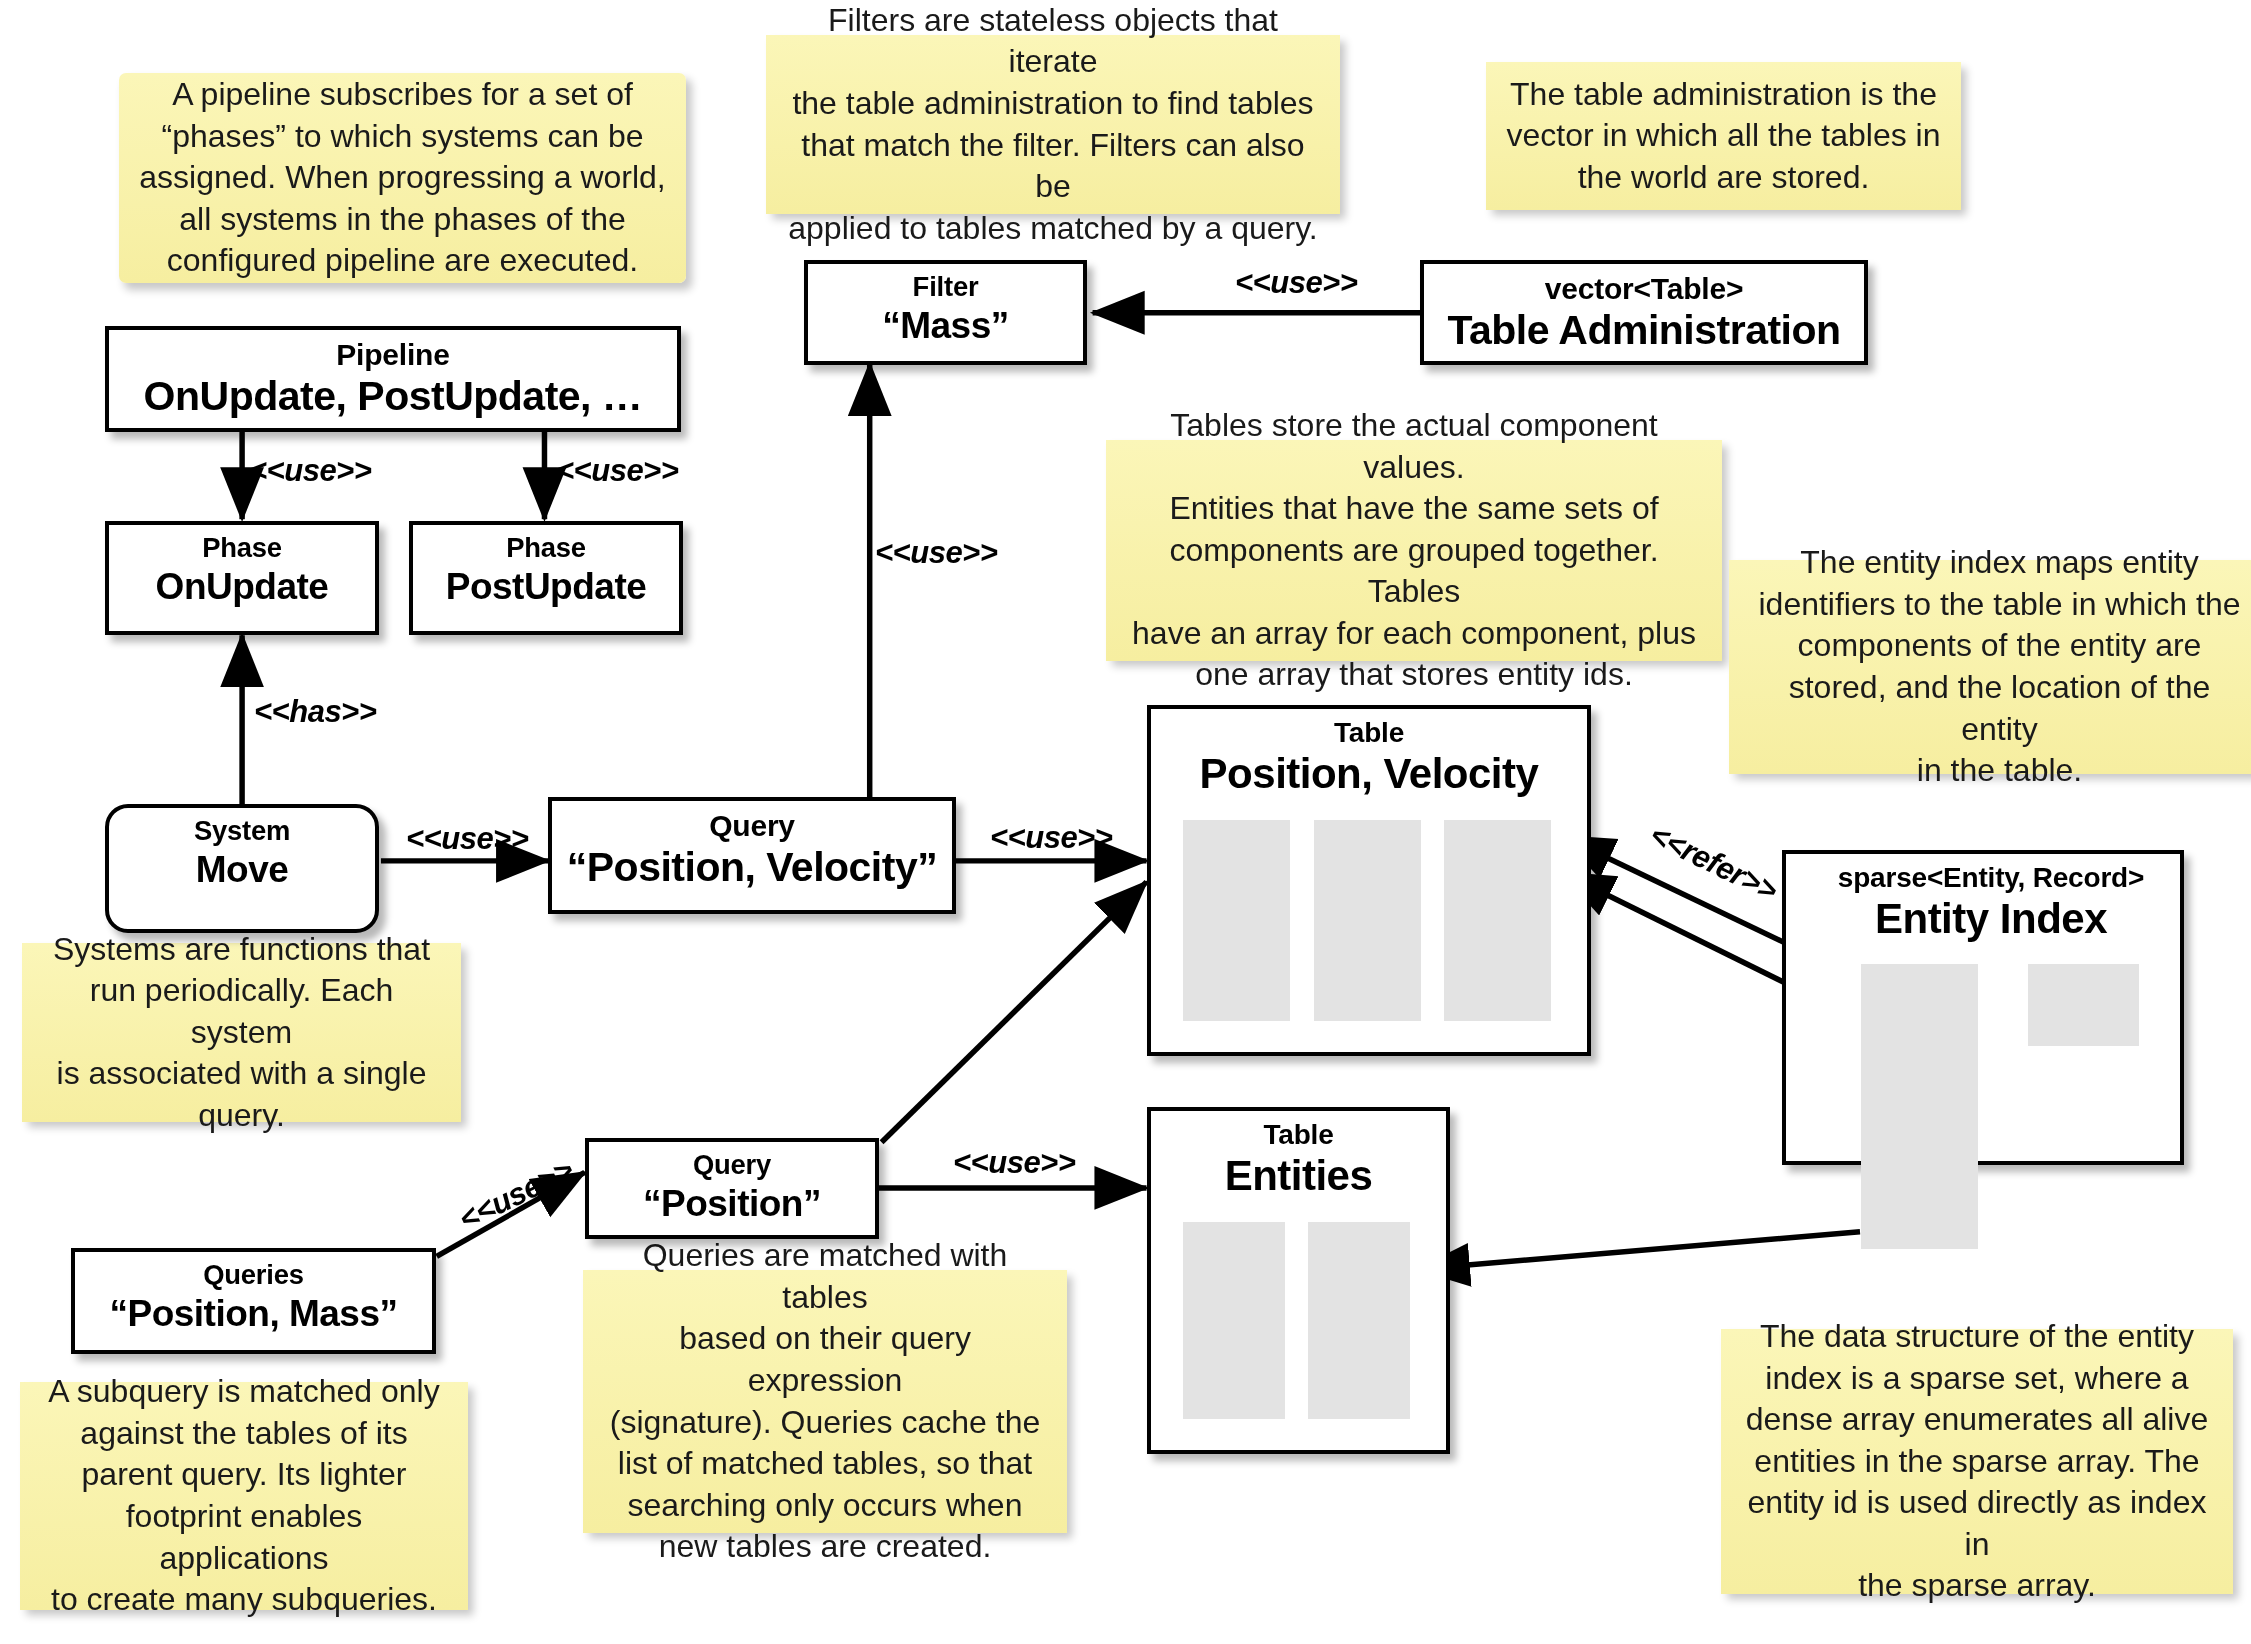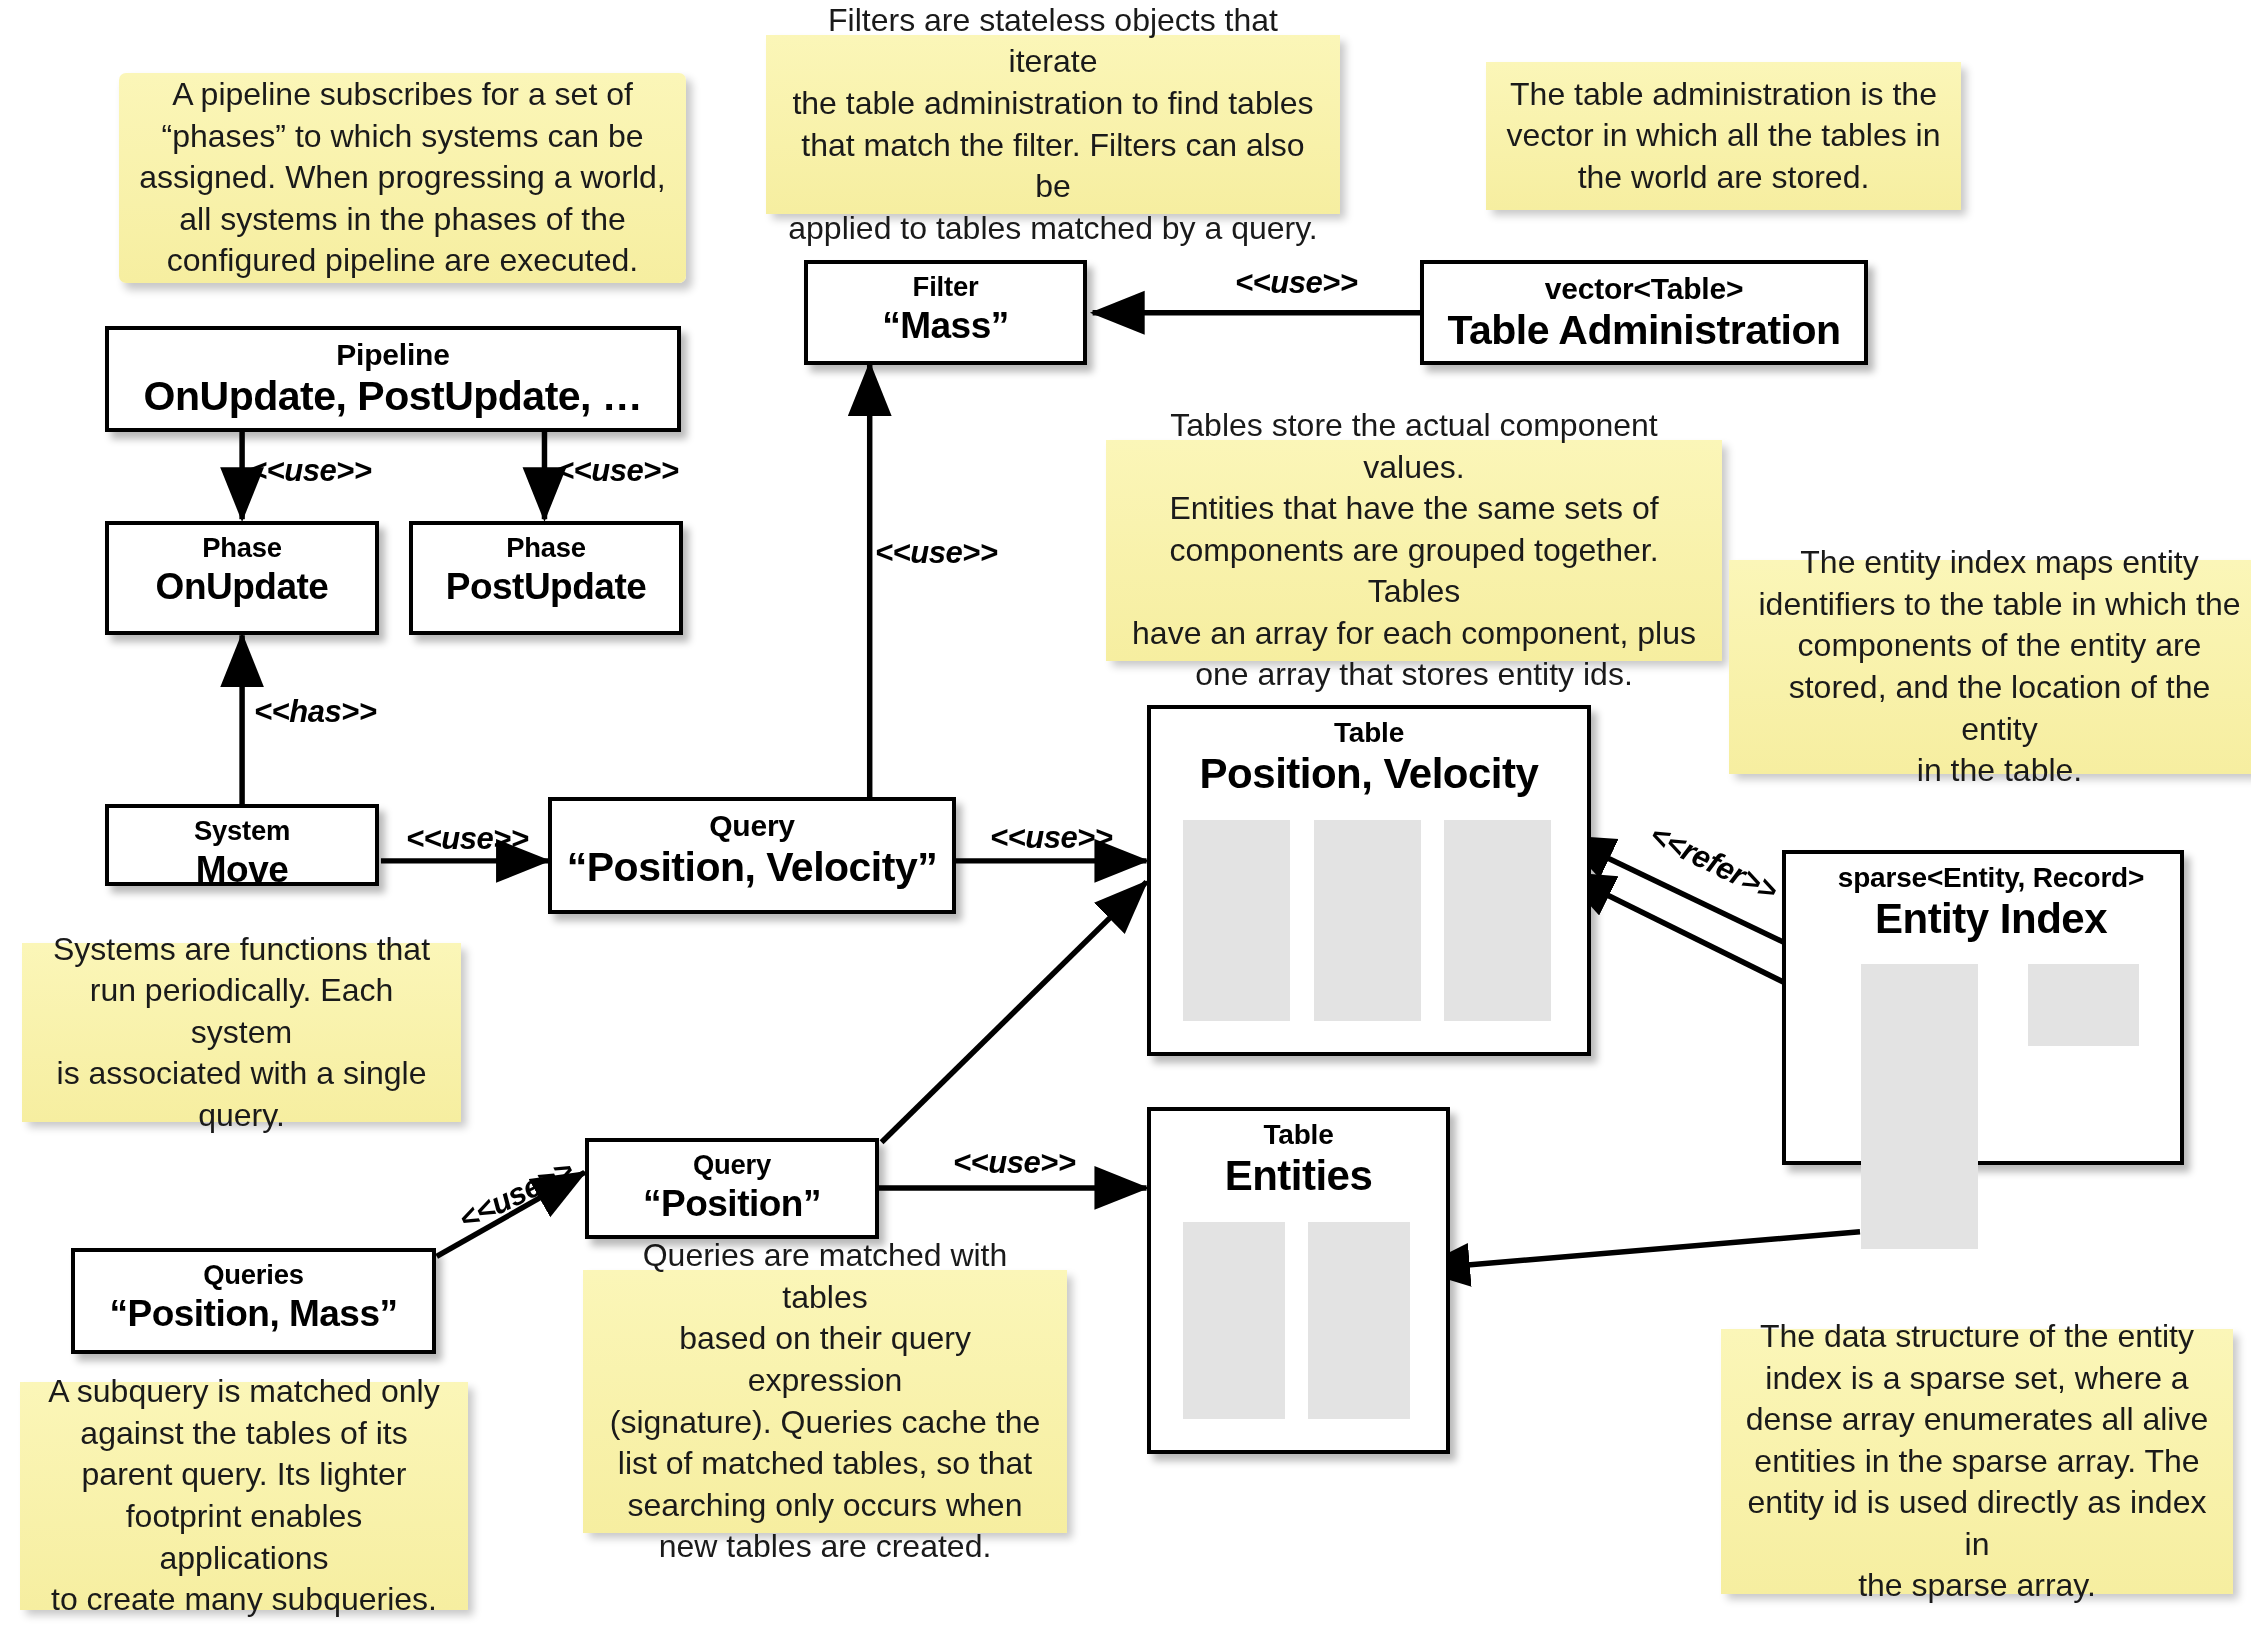--- a/index.html
+++ b/index.html
@@ -242,21 +242,21 @@
   <div class="box small" style="left:105px; top:521px; width:274px; height:114px;">
     <div class="stereo">Phase</div>
     <div class="title">OnUpdate</div>
   </div>
 
   <div class="box small" style="left:409px; top:521px; width:274px; height:114px;">
     <div class="stereo">Phase</div>
     <div class="title">PostUpdate</div>
   </div>
 
-  <div class="box small" style="left:105px; top:804px; width:274px; height:82px;">
+  <div class="box small" style="left:105px; top:804px; width:274px; height:129px;border-radius:23px;">
     <div class="stereo">System</div>
     <div class="title">Move</div>
   </div>
 
   <div class="box" style="left:548px; top:797px; width:408px; height:117px;">
     <div class="stereo">Query</div>
     <div class="title">“Position, Velocity”</div>
   </div>
 
   <div class="box small" style="left:585px; top:1138px; width:294px; height:101px;">

